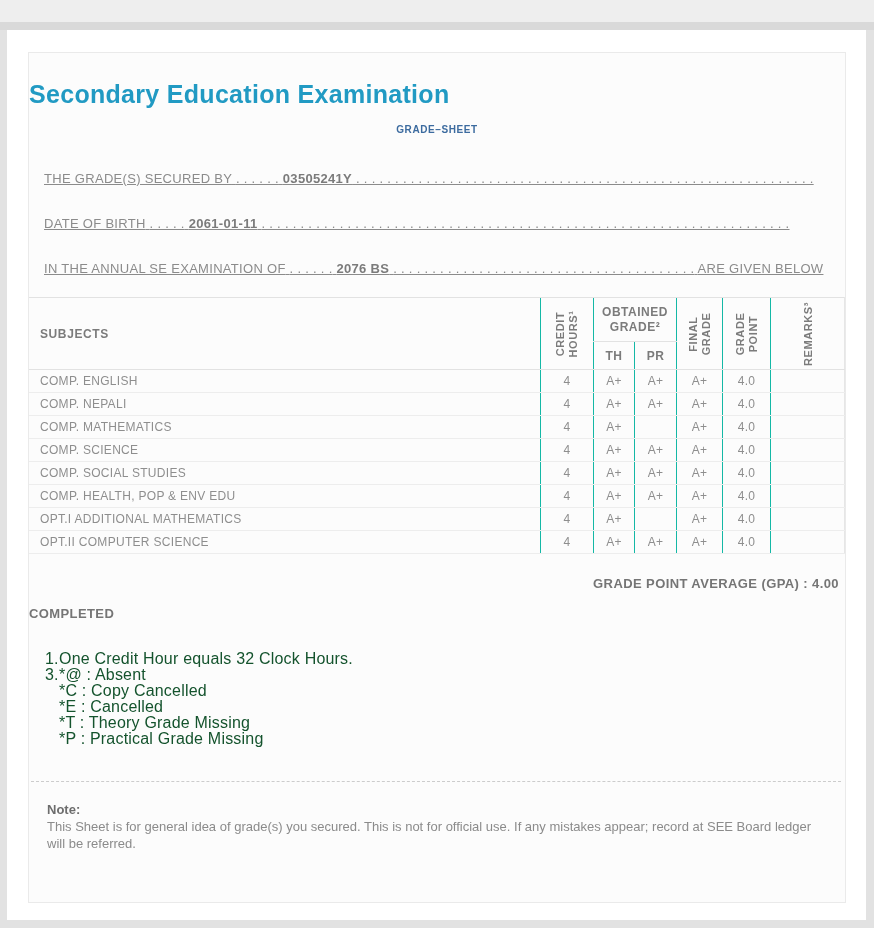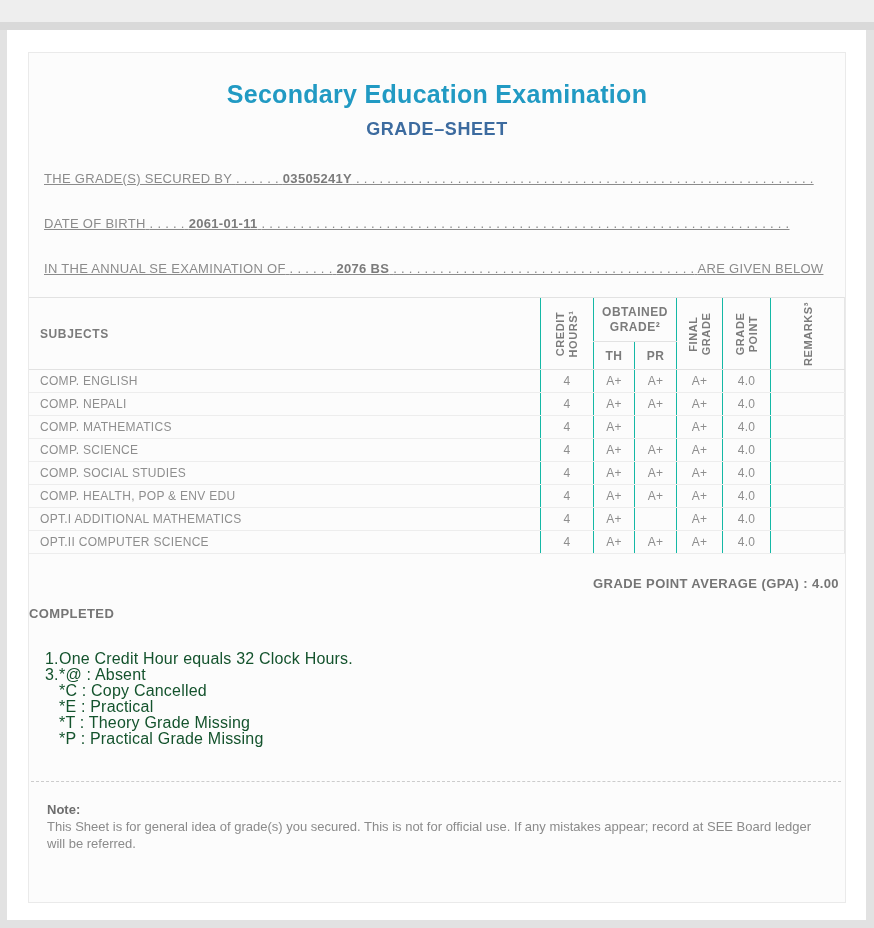--- a/index.html
+++ b/index.html
@@ -12,27 +12,27 @@
   }
   .top-strip  { position:absolute; left:0; top:0;  width:874px; height:22px; background:#eeeeee; }
   .top-band   { position:absolute; left:0; top:22px; width:874px; height:8px;  background:#d9d9d9; }
   .page       { position:absolute; left:7px; top:30px; width:859px; height:890px; background:#ffffff; }
   .panel {
     position:absolute; left:21px; top:22px; width:818px; height:851px;
     background:#fcfcfc; border:1px solid #eaeaea;
   }
 
   .title {
-    margin:26px 0 12px 0; text-align:center;
+    margin:26px 0 12px 0; 
     font-size:25px; font-weight:bold; color:#219ac3; letter-spacing:0.3px;
     line-height:30px;
   }
   .subtitle {
     margin:4px 0 0 0; text-align:center;
-    font-size:18px; font-weight:bold; color:#3c6b9f; letter-spacing:0.6px;
+    font-size:10px; font-weight:bold; color:#3c6b9f; letter-spacing:0.6px;
     line-height:17px;
   }
 
   .info-line {
     margin:25px 4px 0 2px; text-indent:13px;
     font-size:13px; color:#8b8b8b; letter-spacing:0.3px; line-height:20px;
     word-break:break-word;
     text-decoration:underline;
   }
   .info-line.first { margin-top:31px; }
@@ -246,21 +246,21 @@
       <div class="fn-row">
         <span class="fn-num">1.</span><span class="fn-text">One Credit Hour equals 32 Clock Hours.</span>
       </div>
       <div class="fn-row">
         <span class="fn-num">3.</span><span class="fn-text">*@ : Absent</span>
       </div>
       <div class="fn-row">
         <span class="fn-num"></span><span class="fn-text">*C : Copy Cancelled</span>
       </div>
       <div class="fn-row">
-        <span class="fn-num"></span><span class="fn-text">*E : Practical</span>
+        <span class="fn-num"></span><span class="fn-text">*E : Cancelled</span>
       </div>
       <div class="fn-row">
         <span class="fn-num"></span><span class="fn-text">*T : Theory Grade Missing</span>
       </div>
       <div class="fn-row">
         <span class="fn-num"></span><span class="fn-text">*P : Practical Grade Missing</span>
       </div>
     </div>
 
     <div class="dashed-sep"></div>

